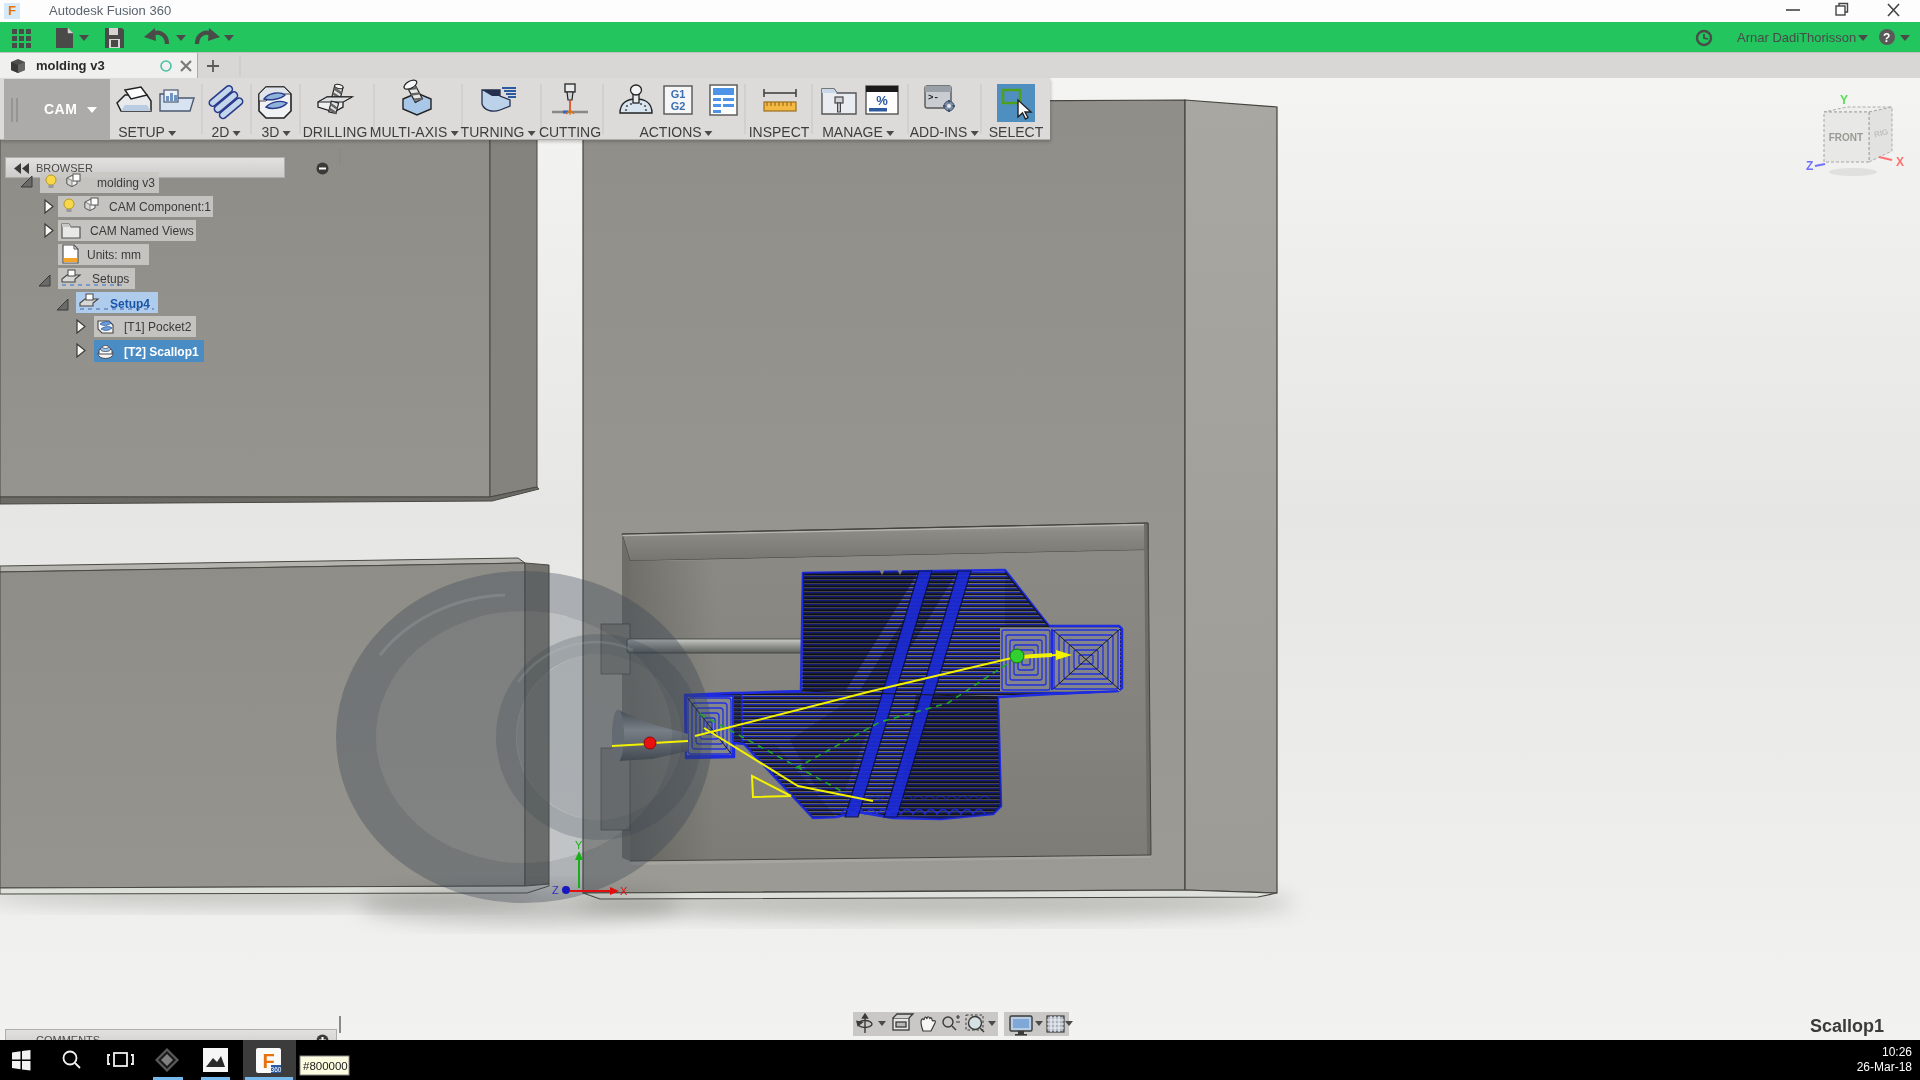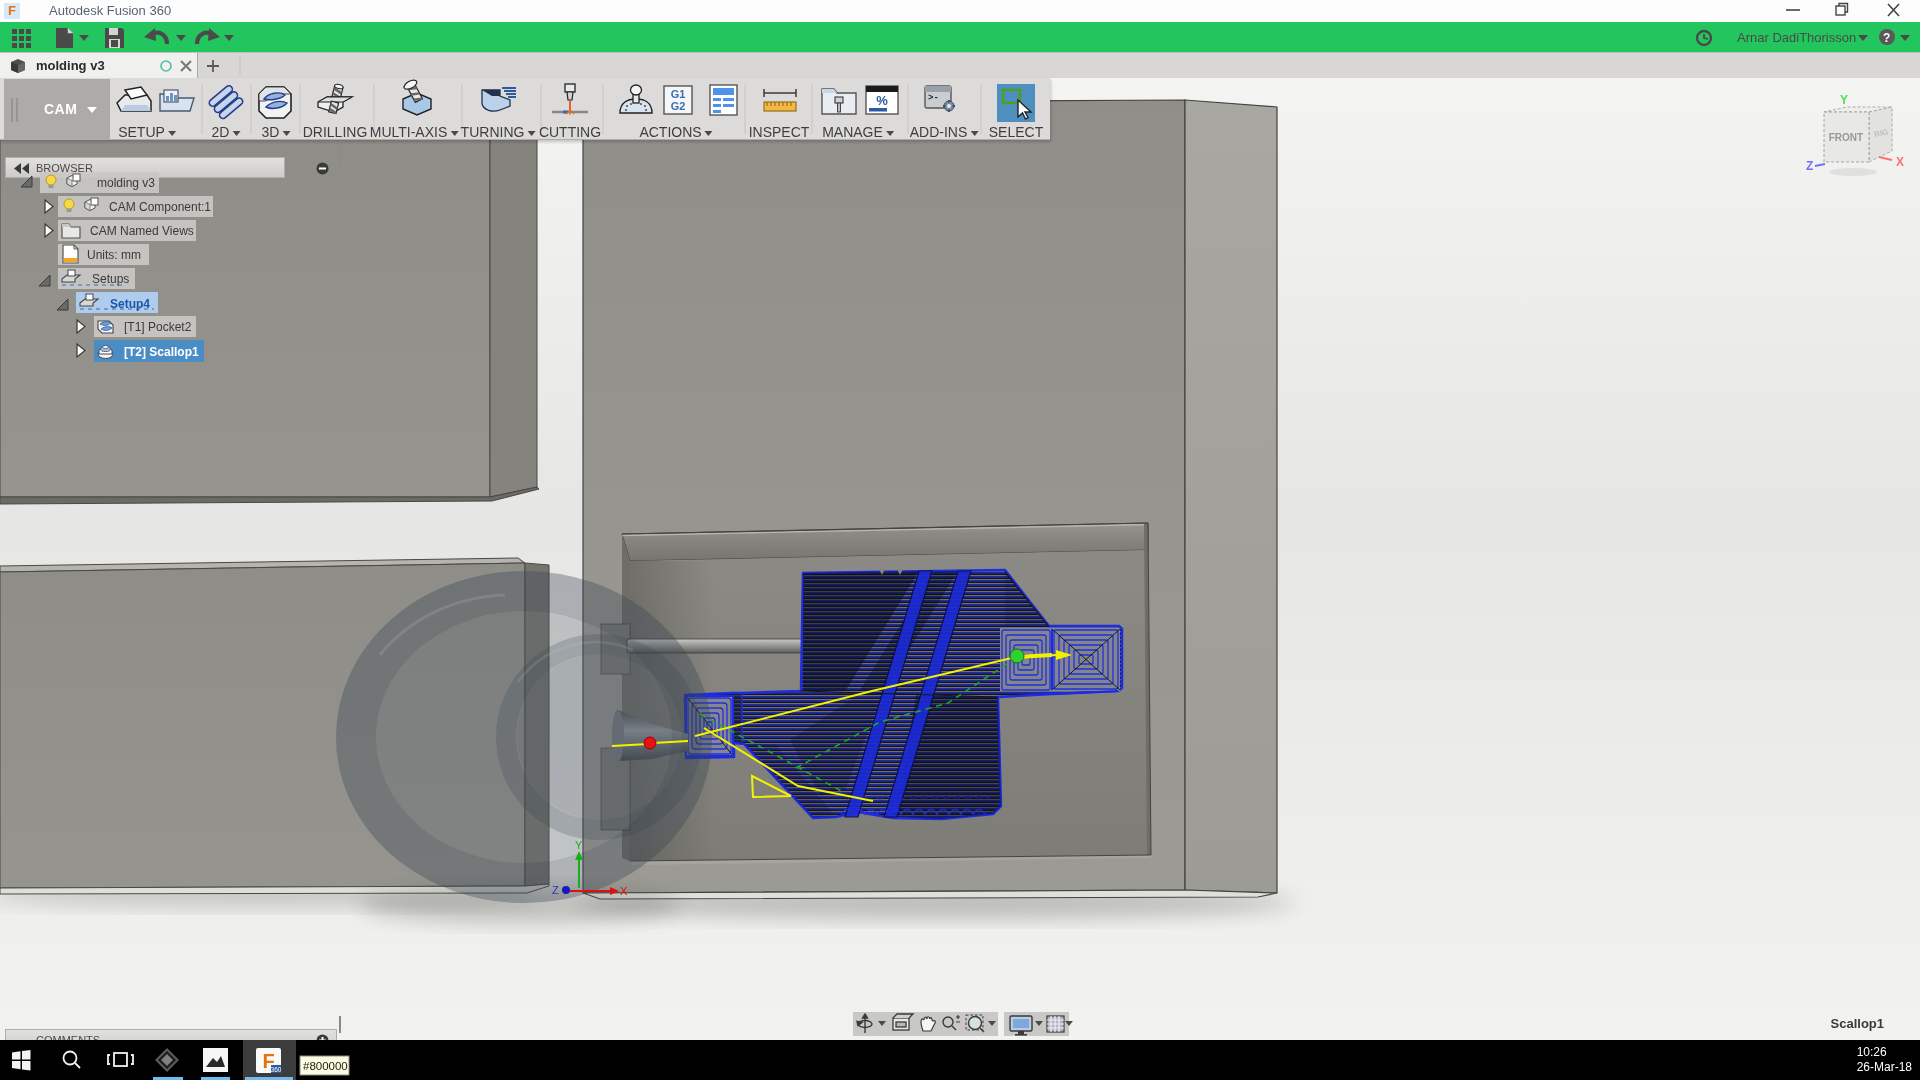--- a/index.html
+++ b/index.html
@@ -11,23 +11,23 @@
 #qat { position:absolute; left:0; top:22px; width:1920px; height:31px; background:#22c55e; border-bottom:1px solid #C2C1BF; }
 #tabbar { position:absolute; left:0; top:53px; width:1920px; height:25px; background:#D8D7D5; }
 #tab1 { position:absolute; left:0; top:0; width:198px; height:25px; background:#F0F0EE; border-right:1px solid #ABAAA8; }
 #tab1 .tname { position:absolute; left:36px; top:5px; font-size:13px; font-weight:bold; color:#2A2A2A; }
 #ribbon { position:absolute; left:0; top:78px; width:1050px; height:62px; background:#DCDBD9; border-bottom:1px solid #AFAEAC; box-shadow:1px 2px 3px rgba(0,0,0,0.20); }
 #camblock { position:absolute; left:4px; top:1px; width:106px; height:60px; background:#ACABA9; }
 #camblock .camtxt { position:absolute; left:40px; top:22px; color:#FFFFFF; font-weight:bold; font-size:14px; letter-spacing:0.5px;text-align:right; }
 .rlabel { position:absolute; top:46px; font-size:14px; color:#3E3E3E; white-space:nowrap; transform:translateX(-50%); }
 .caret { display:inline-block; width:0; height:0; border-left:4px solid transparent; border-right:4px solid transparent; border-top:5px solid #4A4A48; vertical-align:middle; margin-left:3px; }
 .panelhdr { background:linear-gradient(#E2E1DF,#CDCCCA); border:1px solid #AFAEAC; height:21px; font-size:11px; color:#4A4A48; }
-#status { position:absolute; right:36px; top:1016px; font-size:13px; font-weight:bold; color:#3A3A3A; }
+#status { position:absolute; right:36px; top:1016px; font-size:18px; font-weight:bold; color:#3A3A3A; }
 #taskbar { position:absolute; left:0; top:1040px; width:1920px; height:40px; background:#000; }
-#clock { position:absolute; right:8px; top:1045px; color:#FFF; font-size:12px; text-align:left; line-height:15px; }
+#clock { position:absolute; right:8px; top:1045px; color:#FFF; font-size:12px; text-align:right; line-height:15px; }
 </style>
 </head>
 <body>
 <svg id="scene" class="abs" style="left:0;top:78px" width="1920" height="962" viewBox="0 78 1920 962">
 <defs>
   <linearGradient id="bgg" x1="0" y1="0" x2="0" y2="1">
     <stop offset="0" stop-color="#F4F4F2"></stop>
     <stop offset="0.45" stop-color="#E6E6E4"></stop>
     <stop offset="1" stop-color="#F2F2F0"></stop>
   </linearGradient>

